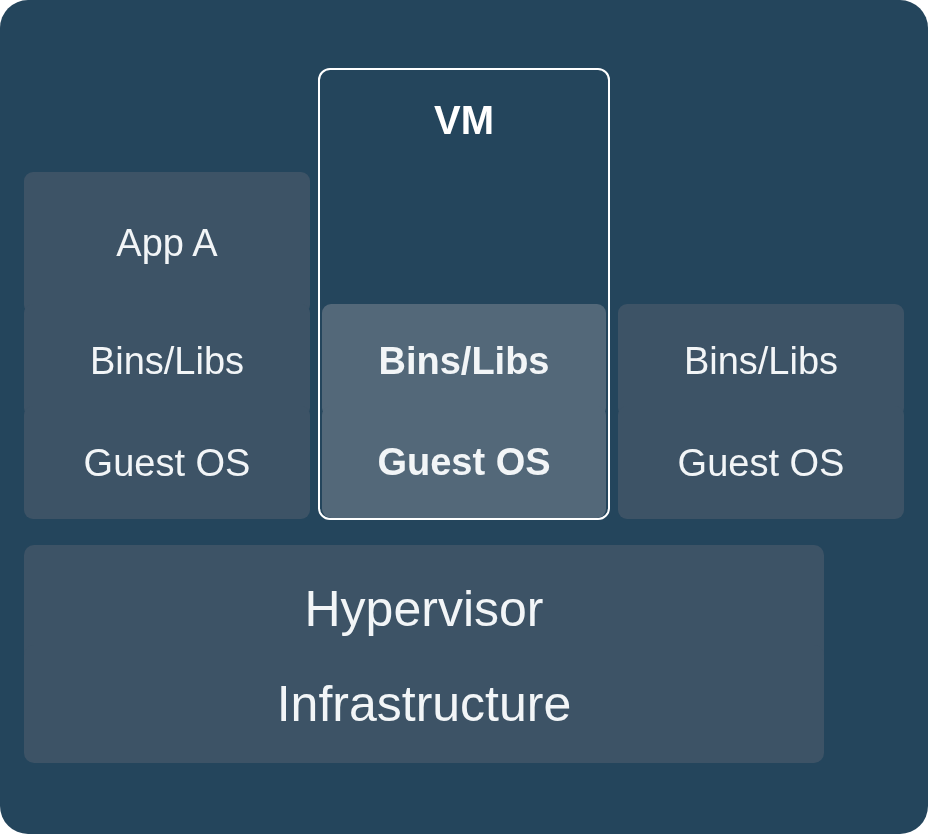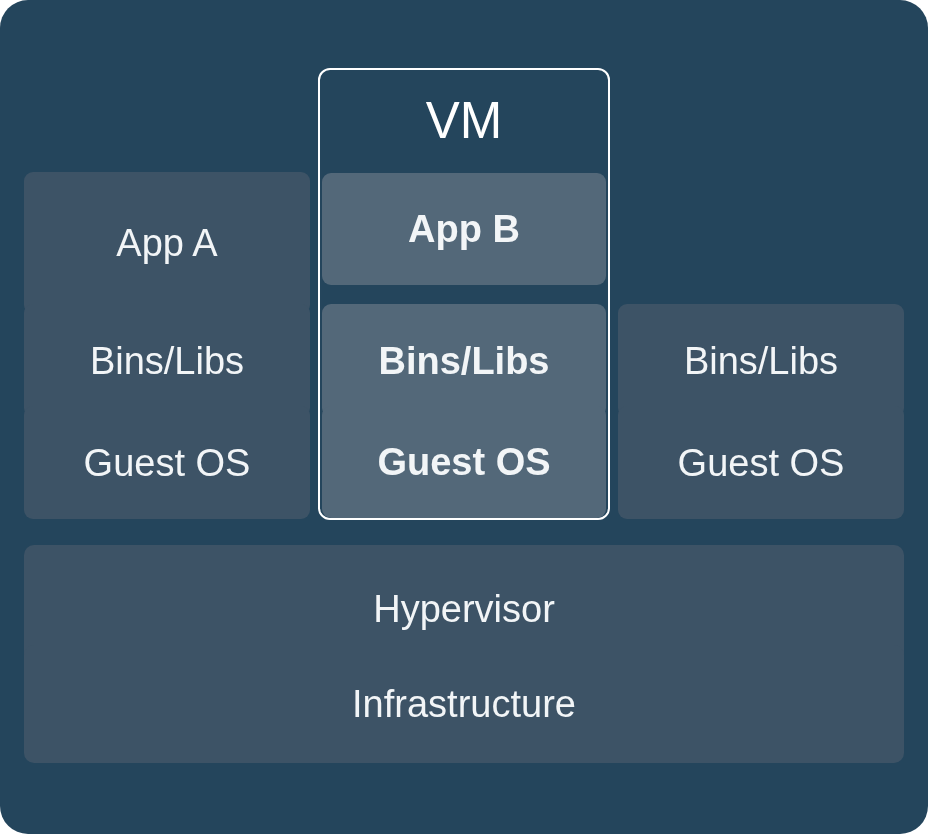--- a/index.html
+++ b/index.html
@@ -54,53 +54,52 @@
   }
   .vm-title {
     position: absolute;
     left: 318px;
     top: 68px;
     width: 292px;
     height: 104px;
     display: flex;
     align-items: center;
     justify-content: center;
-    font-size: 51px;
-    font-weight: 400;
+    font-size: 40px;
+    font-weight: 700;
     color: #ffffff;
   }
   .layer {
     position: absolute;
     left: 24px;
-    width: 880px;
+    width: 800px;
     background: #3d5366;
     border-radius: 10px;
     display: flex;
     align-items: center;
     justify-content: center;
-    font-size: 38px;
+    font-size: 50px;
     font-weight: 400;
     color: #f2f5f7;
   }
   .layer-hypervisor     { top: 545px; height: 128px; }
   .layer-infrastructure { top: 645px; height: 118px; }
 </style>
 </head>
 <body>
 
 <div class="canvas">
 
   <div class="vm-frame"></div>
   <div class="vm-title">VM</div>
 
   <div class="box col-left row-1">App A</div>
   <div class="box col-left row-2">Bins/Libs</div>
   <div class="box col-left row-3">Guest OS</div>
 
-  <div class="box col-mid row-1">App B</div>
   <div class="box col-mid row-2">Bins/Libs</div>
   <div class="box col-mid row-3">Guest OS</div>
 
   <div class="box col-right row-2">Bins/Libs</div>
   <div class="box col-right row-3">Guest OS</div>
 
   <div class="layer layer-hypervisor">Hypervisor</div>
   <div class="layer layer-infrastructure">Infrastructure</div>
 
 </div>

